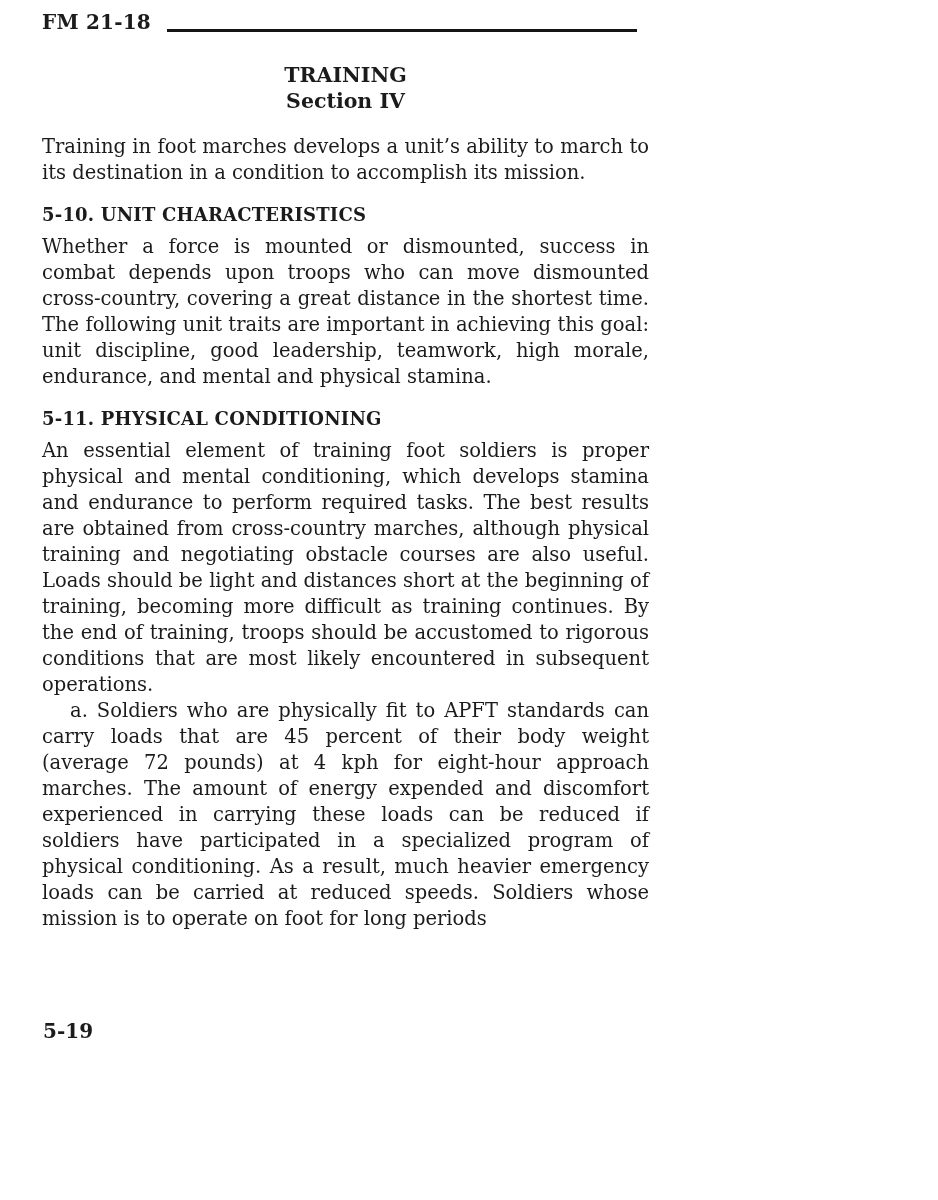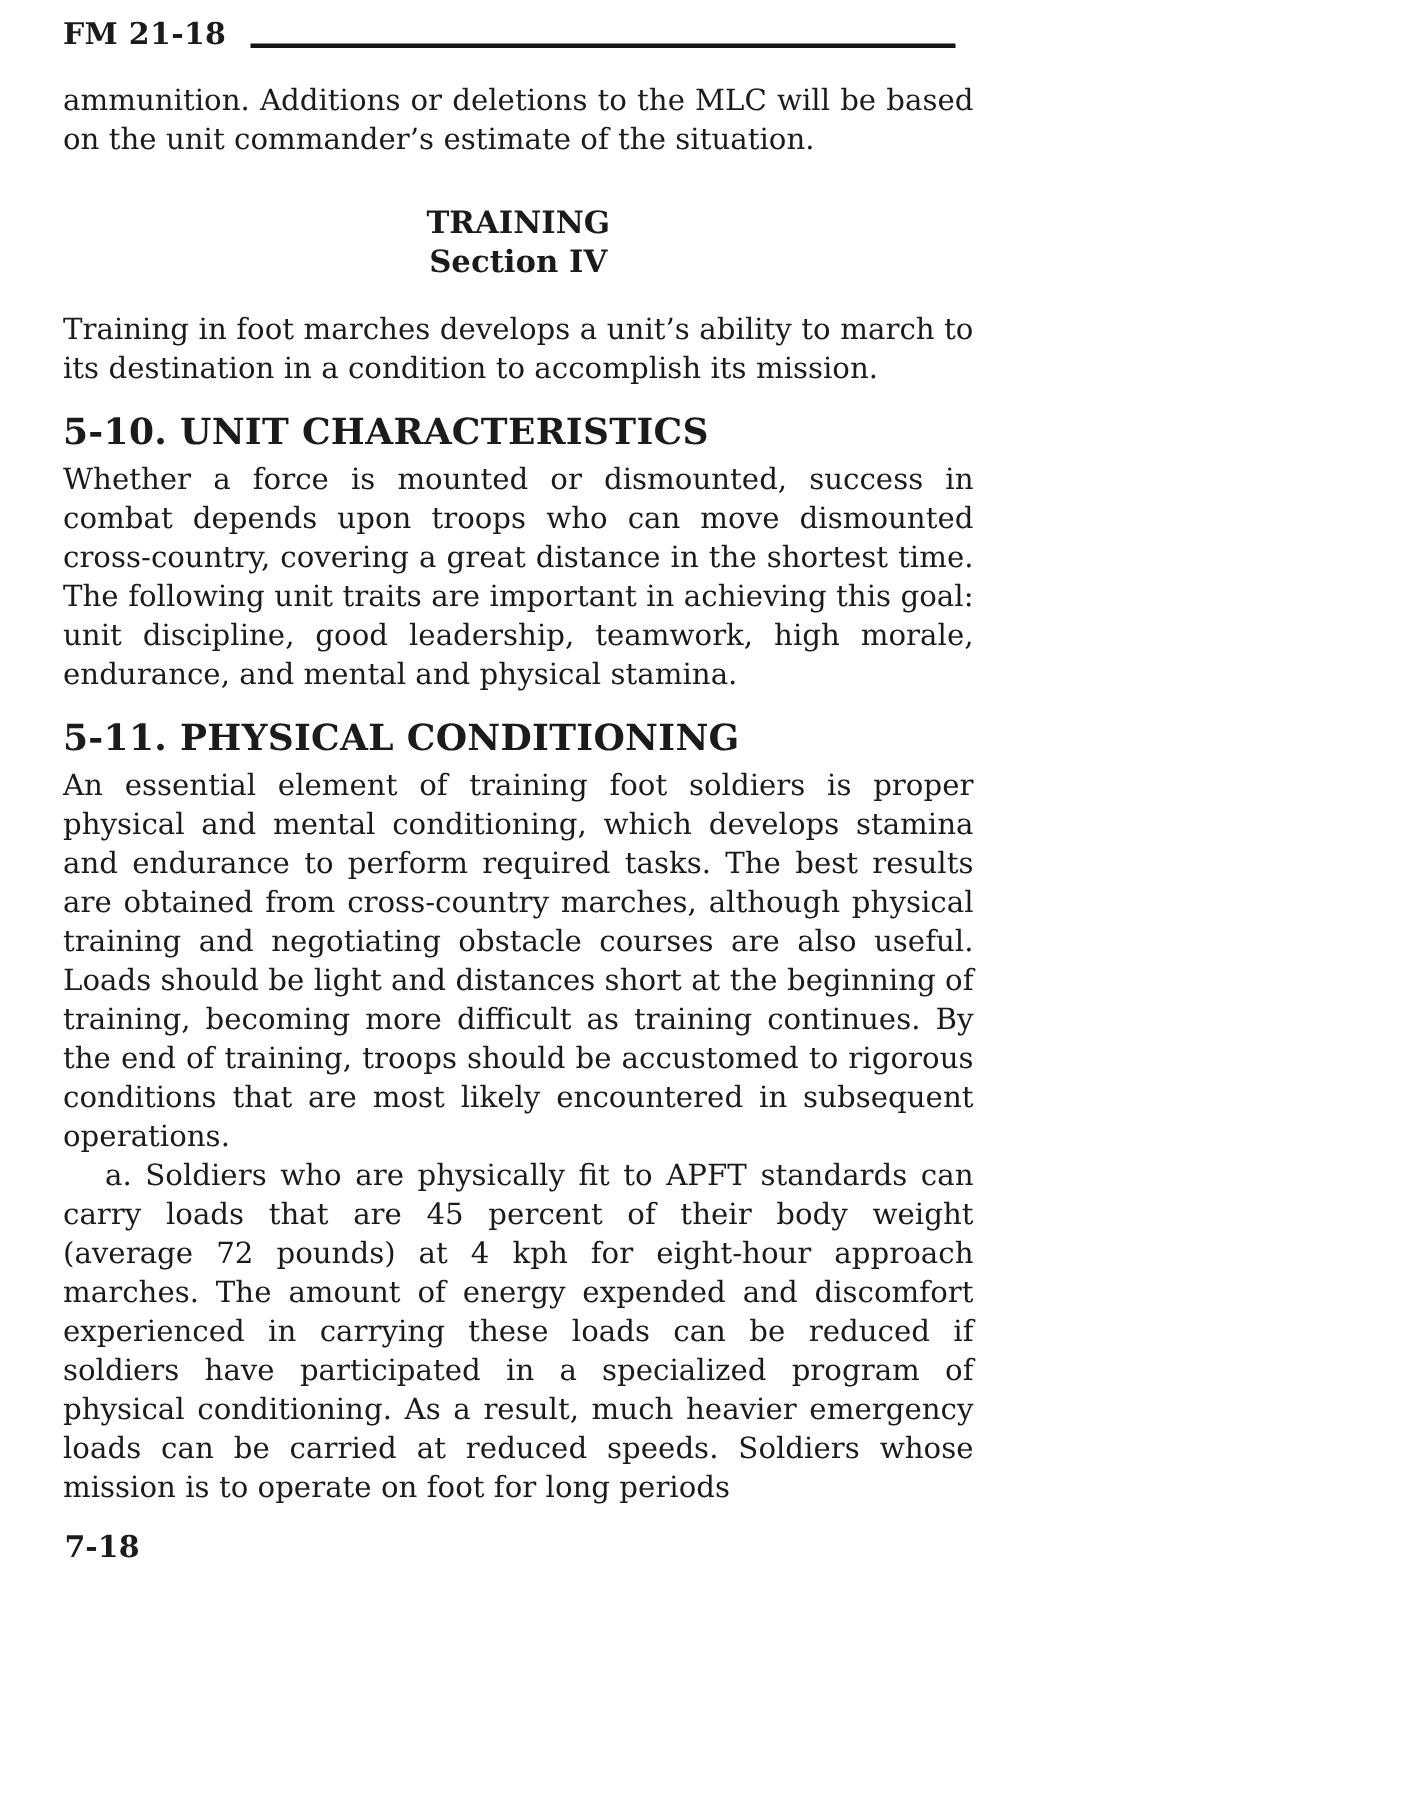--- a/index.html
+++ b/index.html
@@ -60,21 +60,21 @@
     text-align: center;
     font-weight: bold;
     font-size: 20.5px;
     line-height: 26px;
   }
   .para-after-section {
     margin-top: 20px;
   }
   .num-heading {
     font-weight: bold;
-    font-size: 24px;
+    font-size: 18px;
     line-height: 26px;
     margin-top: 16px;
     text-align: left;
     letter-spacing: 0.2px;
   }
   .para-after-heading {
     margin-top: 6px;
   }
   .para-sub {
     text-indent: 28px;
@@ -93,21 +93,20 @@
 
 <div class="page">
 
   <div class="running-header">
     <span class="doc-number">FM 21-18</span>
     <span class="header-rule"></span>
   </div>
 
   <div class="body-text">
 
-    <p class="para-opening">ammunition. Additions or deletions to the MLC will be based on the unit commander’s estimate of the situation.</p>
 
     <div class="section-heading">
       <div>TRAINING</div>
       <div>Section IV</div>
     </div>
 
     <p class="para-after-section">Training in foot marches develops a unit’s ability to march to its destination in a condition to accomplish its mission.</p>
 
     <div class="num-heading">5-10. UNIT CHARACTERISTICS</div>
 
@@ -116,13 +115,13 @@
     <div class="num-heading">5-11. PHYSICAL CONDITIONING</div>
 
     <p class="para-after-heading">An essential element of training foot soldiers is proper physical and mental conditioning, which develops stamina and endurance to perform required tasks. The best results are obtained from cross-country marches, although physical training and negotiating obstacle courses are also useful. Loads should be light and distances short at the beginning of training, becoming more difficult as training continues. By the end of training, troops should be accustomed to rigorous conditions that are most likely encountered in subsequent operations.</p>
 
     <p class="para-sub">a. Soldiers who are physically fit to APFT standards can carry loads that are 45 percent of their body weight (average 72 pounds) at 4 kph for eight-hour approach marches. The amount of energy expended and discomfort experienced in carrying these loads can be reduced if soldiers have participated in a specialized program of physical conditioning. As a result, much heavier emergency loads can be carried at reduced speeds. Soldiers whose mission is to operate on foot for long periods</p>
 
   </div>
 
 </div>
 
-<div class="page-number">7-18</div>
+<div class="page-number">5-19</div>
 
 </body></html>

